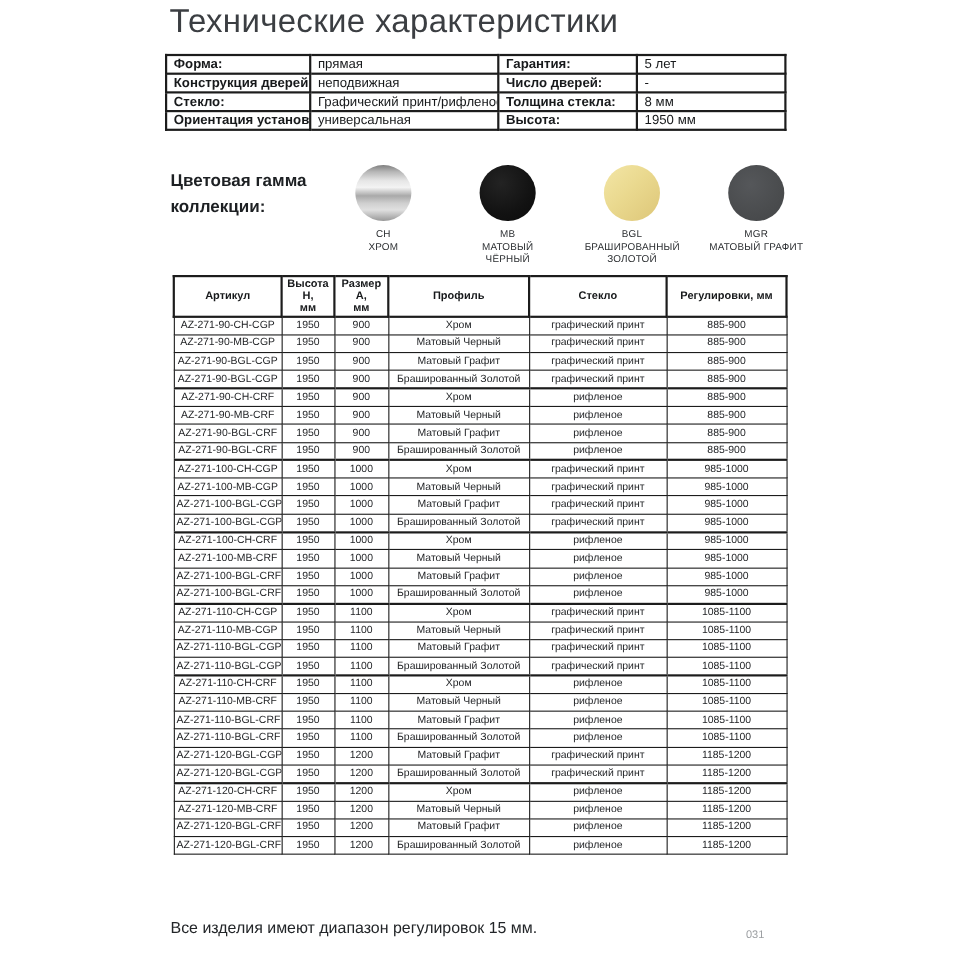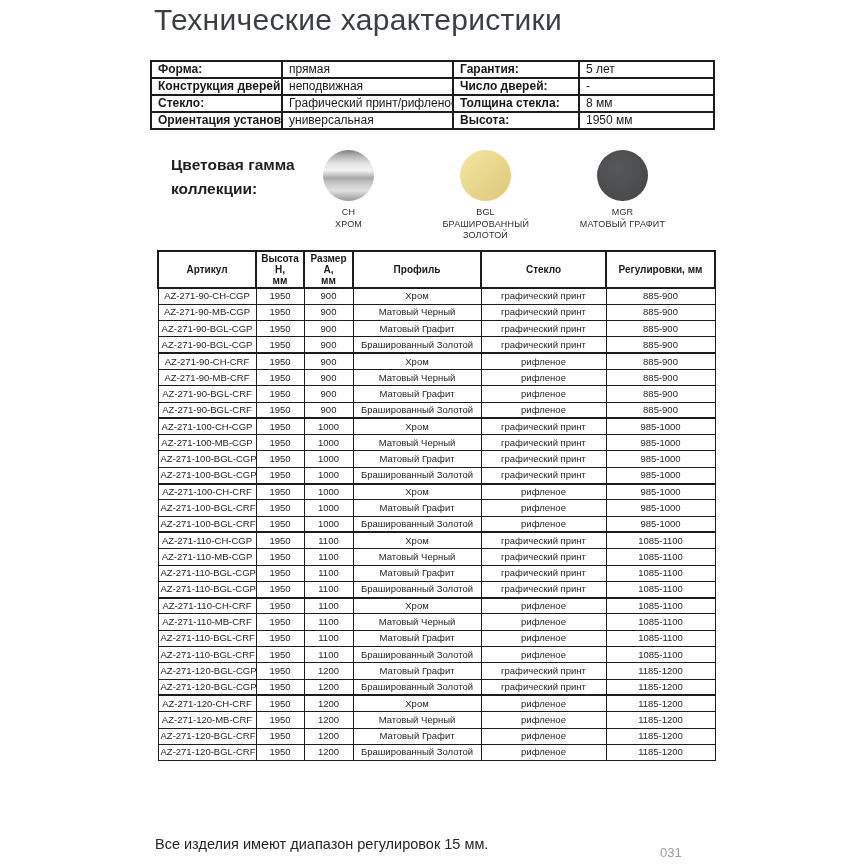--- a/index.html
+++ b/index.html
@@ -13,41 +13,41 @@
 
   
   .title {
     position: absolute; left: 154px; top: 4px; margin: 0;
     font-size: 30px; line-height: 32px; font-weight: 400;
     color: #3b3e42; letter-spacing: 0.3px;
   }
 
   
   .spec-table {
-    position: absolute; left: 150px; top: 60px;
+    position: absolute; left: 150px; top: 49px;
     width: 563px; border-collapse: collapse; table-layout: fixed;
   }
   .spec-table td {
     border: 2px solid #1c1c1c;
     height: 17px; font-size: 12px; line-height: 13px;
     padding: 1px 6px; color: #17191b;
     white-space: nowrap; overflow: hidden;
   }
   .spec-table td.lbl { font-weight: bold; }
   .spec-table col.c1 { width: 131px; }
   .spec-table col.c2 { width: 171px; }
   .spec-table col.c3 { width: 126px; }
   .spec-table col.c4 { width: 135px; }
 
   
   .colors-heading {
     position: absolute; left: 155px; top: 153px; width: 165px;
-    font-size: 15.5px; line-height: 24px; font-weight: bold; color: #1d2023; margin-left: 16px;
-  }
-  .swatches { position: absolute; left: 292px; top: 150px; display: flex; gap: 24px; }
+    font-size: 15.5px; line-height: 24px; font-weight: bold; color: #1d2023;
+  }
+  .swatches { position: absolute; left: 292px; top: 150px; display: flex; }
   .swatch { width: 113px; display: flex; flex-direction: column; align-items: center; }
   .swatch-circle { width: 51px; height: 51px; border-radius: 50%; }
   .swatch-circle.chrome {
     background: linear-gradient(180deg,
       #7f7f7f 0%, #b6b6b6 12%, #e6e6e6 28%, #f3f3f3 40%,
       #a9a9a9 55%, #cfcfcf 68%, #e0e0e0 80%, #989898 100%);
   }
   .swatch-circle.black    { background: radial-gradient(circle at 38% 32%, #232323 0%, #121212 60%, #0b0b0b 100%); }
   .swatch-circle.gold     { background: linear-gradient(135deg, #f3e6a6 0%, #ead98f 45%, #ddc678 100%); }
   .swatch-circle.graphite { background: radial-gradient(circle at 40% 35%, #55575a 0%, #4a4c4e 60%, #434547 100%); }
@@ -83,21 +83,21 @@
   }
   .variants-table tr.group-start td { border-top-width: 2px; }
 
   
   .footer-note {
     position: absolute; left: 155px; top: 836px;
     font-size: 14.5px; color: #232629;
   }
   .page-number {
     position: absolute; left: 660px; top: 845px; width: 53px;
-    text-align: left; font-size: 13px; color: #9b9ea1;
+    text-align: center; font-size: 10px; color: #9b9ea1;
   }
 </style>
 </head>
 <body>
 
 <div class="page">
 
   <h1 class="title">Технические характеристики</h1>
 
   <table class="spec-table">
@@ -133,20 +133,24 @@
           <td>1950 мм</td>
         </tr>
       </tbody>
   </table>
 
   <div class="colors-heading">Цветовая гамма коллекции:</div>
   <div class="swatches" id="swatches">
       <div class="swatch">
         <div class="swatch-circle chrome"></div>
         <div class="swatch-label"><span class="swatch-code">CH</span><span>ХРОМ</span></div>
+      </div>
+      <div class="swatch">
+        <div class="swatch-circle black"></div>
+        <div class="swatch-label"><span class="swatch-code">MB</span><span>МАТОВЫЙ ЧЁРНЫЙ</span></div>
       </div>
       <div class="swatch">
         <div class="swatch-circle gold"></div>
         <div class="swatch-label"><span class="swatch-code">BGL</span><span>БРАШИРОВАННЫЙ ЗОЛОТОЙ</span></div>
       </div>
       <div class="swatch">
         <div class="swatch-circle graphite"></div>
         <div class="swatch-label"><span class="swatch-code">MGR</span><span>МАТОВЫЙ ГРАФИТ</span></div>
       </div>
     </div>
@@ -271,20 +275,28 @@
         </tr>
         <tr class="group-start">
           <td>AZ-271-100-CH-CRF</td>
           <td>1950</td>
           <td>1000</td>
           <td>Хром</td>
           <td>рифленое</td>
           <td>985-1000</td>
         </tr>
         <tr>
+          <td>AZ-271-100-MB-CRF</td>
+          <td>1950</td>
+          <td>1000</td>
+          <td>Матовый Черный</td>
+          <td>рифленое</td>
+          <td>985-1000</td>
+        </tr>
+        <tr>
           <td>AZ-271-100-BGL-CRF</td>
           <td>1950</td>
           <td>1000</td>
           <td>Матовый Графит</td>
           <td>рифленое</td>
           <td>985-1000</td>
         </tr>
         <tr>
           <td>AZ-271-100-BGL-CRF</td>
           <td>1950</td>

